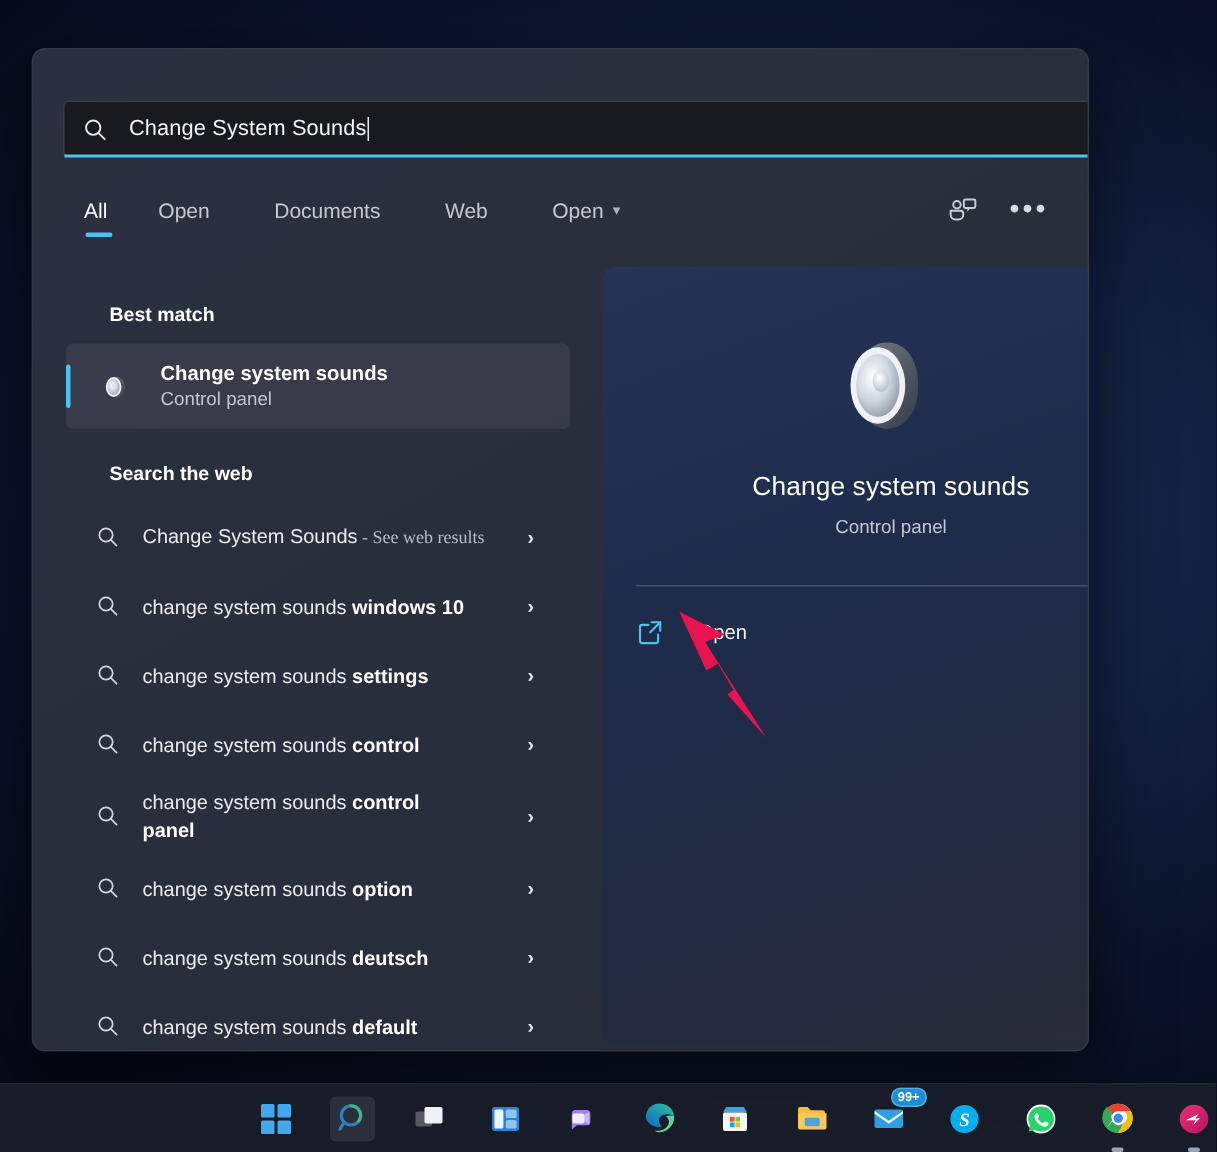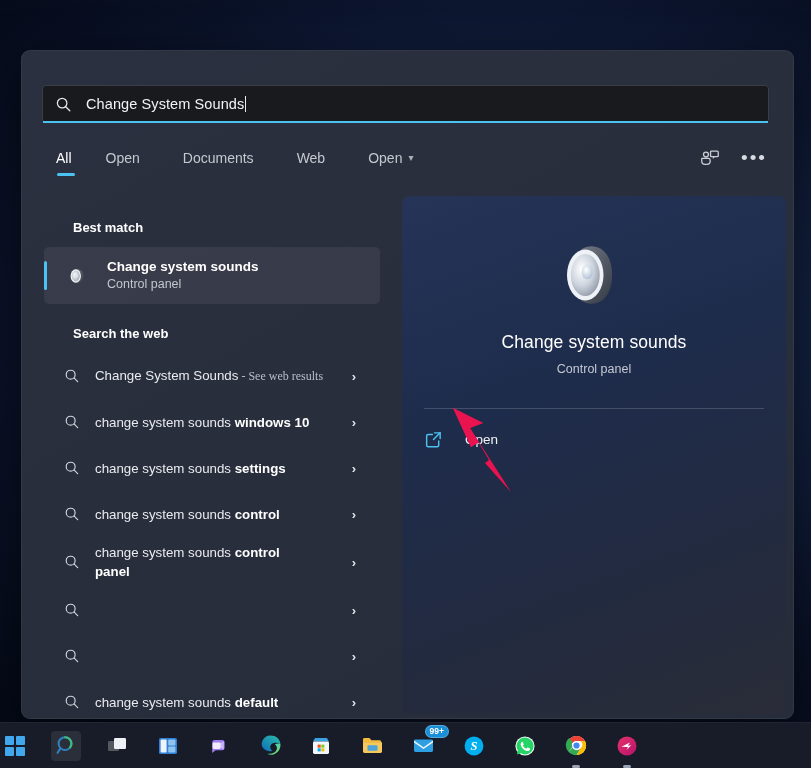--- a/index.html
+++ b/index.html
@@ -16,22 +16,22 @@
   }
   
   .wall-glow {
     position: absolute; left: 0; top: 0; width: 811px; height: 722px;
     background: radial-gradient(ellipse 420px 360px at 50% 46%, rgba(40,80,150,.30), rgba(0,0,0,0) 70%);
     pointer-events: none;
   }
   
   .search-panel {
     position: absolute;
-    left: 21px; top: 50px;
-    width: 773px; height: 669px;
+    left: 21px; top: 32px;
+    width: 705px; height: 669px;
     background: linear-gradient(150deg, #2b3040 0%, #2a2f3e 30%, #272c3a 100%);
     border-radius: 9px;
     border: 1px solid rgba(255,255,255,.055);
     box-shadow: 0 18px 52px rgba(0,0,0,.62);
     overflow: hidden;
   }
   
   .search-box-wrap {
     position: absolute; left: 20px; top: 34px;
     width: 727px; height: 38px;
@@ -153,21 +153,21 @@
   }
   .pv-action .ext { width: 19px; height: 19px; margin-right: 22px; }
   .pv-action .lbl { color: #f0f2f5; font-size: 13.5px; }
   
   .annot-arrow { position: absolute; left: 449px; top: 404px; width: 80px; height: 95px; }
   
   .taskbar {
     position: absolute; left: 0; bottom: 0; width: 811px; height: 46px;
     background: rgba(26,30,42,.93);
     border-top: 1px solid rgba(255,255,255,.045);
-    display: flex; align-items: center; justify-content: flex-start; gap: 21px;
+    display: flex; align-items: center; justify-content: flex-end; gap: 21px;
   }
   .tb-item {
     position: relative;
     width: 30px; height: 30px;
     display: flex; align-items: center; justify-content: center;
     border-radius: 4px;
   }
   .tb-item.active-bg { background: rgba(255,255,255,.085); }
   .tb-item svg { display: block; }
   .tb-dot {
@@ -292,28 +292,30 @@
         </svg>
         <div class="web-label" style="max-width:200px;"><span>change system sounds </span><b>control panel</b></div>
         <span class="arrow">›</span>
       </div>
 
       <div class="web-row">
         <svg class="sicon" viewBox="0 0 18 18">
           <circle cx="7.5" cy="7.5" r="5" fill="none" stroke="#e2e5ea" stroke-width="1.3"></circle>
           <line x1="11.2" y1="11.2" x2="15.4" y2="15.4" stroke="#e2e5ea" stroke-width="1.3" stroke-linecap="round"></line>
         </svg>
-        <span class="arrow">›</span>
-      </div>
-
-      <div class="web-row">
-        <svg class="sicon" viewBox="0 0 18 18">
-          <circle cx="7.5" cy="7.5" r="5" fill="none" stroke="#e2e5ea" stroke-width="1.3"></circle>
-          <line x1="11.2" y1="11.2" x2="15.4" y2="15.4" stroke="#e2e5ea" stroke-width="1.3" stroke-linecap="round"></line>
-        </svg>
+        <div class="web-label"><span>change system sounds </span><b>option</b></div>
+        <span class="arrow">›</span>
+      </div>
+
+      <div class="web-row">
+        <svg class="sicon" viewBox="0 0 18 18">
+          <circle cx="7.5" cy="7.5" r="5" fill="none" stroke="#e2e5ea" stroke-width="1.3"></circle>
+          <line x1="11.2" y1="11.2" x2="15.4" y2="15.4" stroke="#e2e5ea" stroke-width="1.3" stroke-linecap="round"></line>
+        </svg>
+        <div class="web-label"><span>change system sounds </span><b>deutsch</b></div>
         <span class="arrow">›</span>
       </div>
 
       <div class="web-row">
         <svg class="sicon" viewBox="0 0 18 18">
           <circle cx="7.5" cy="7.5" r="5" fill="none" stroke="#e2e5ea" stroke-width="1.3"></circle>
           <line x1="11.2" y1="11.2" x2="15.4" y2="15.4" stroke="#e2e5ea" stroke-width="1.3" stroke-linecap="round"></line>
         </svg>
         <div class="web-label"><span>change system sounds </span><b>default</b></div>
         <span class="arrow">›</span>

